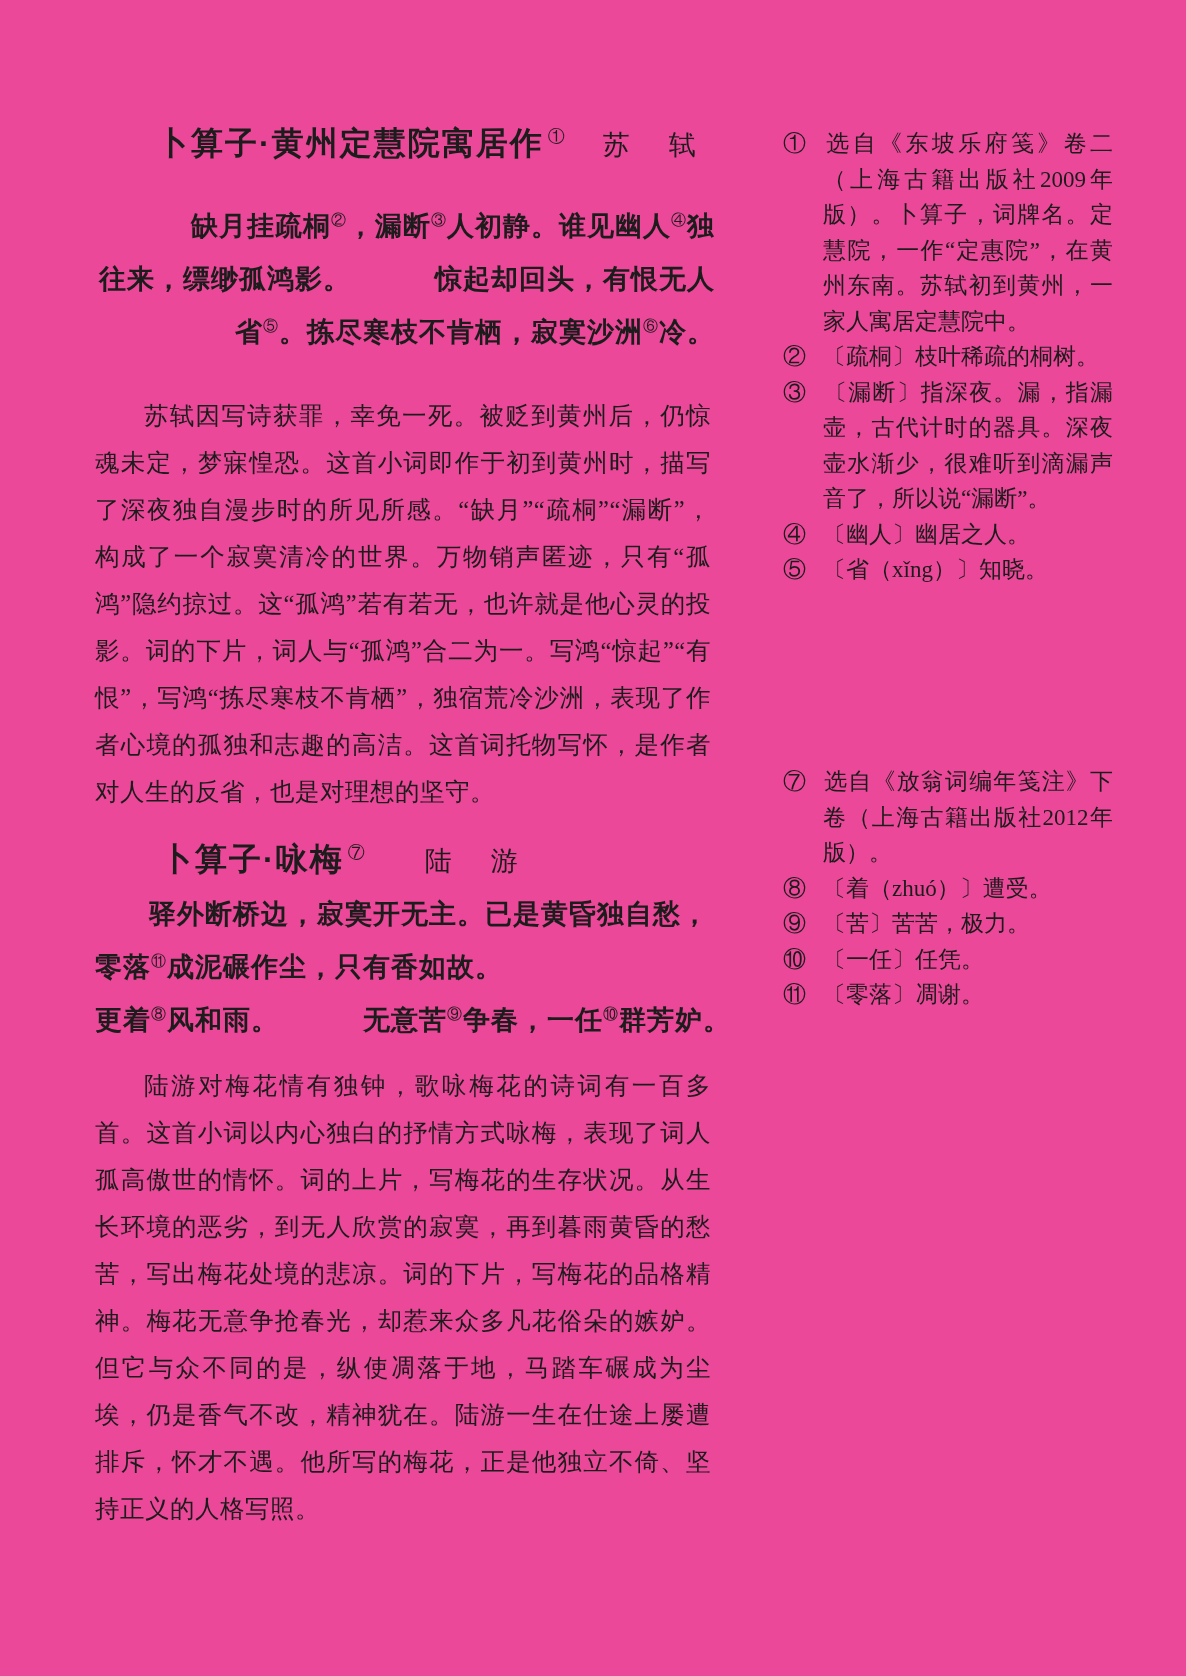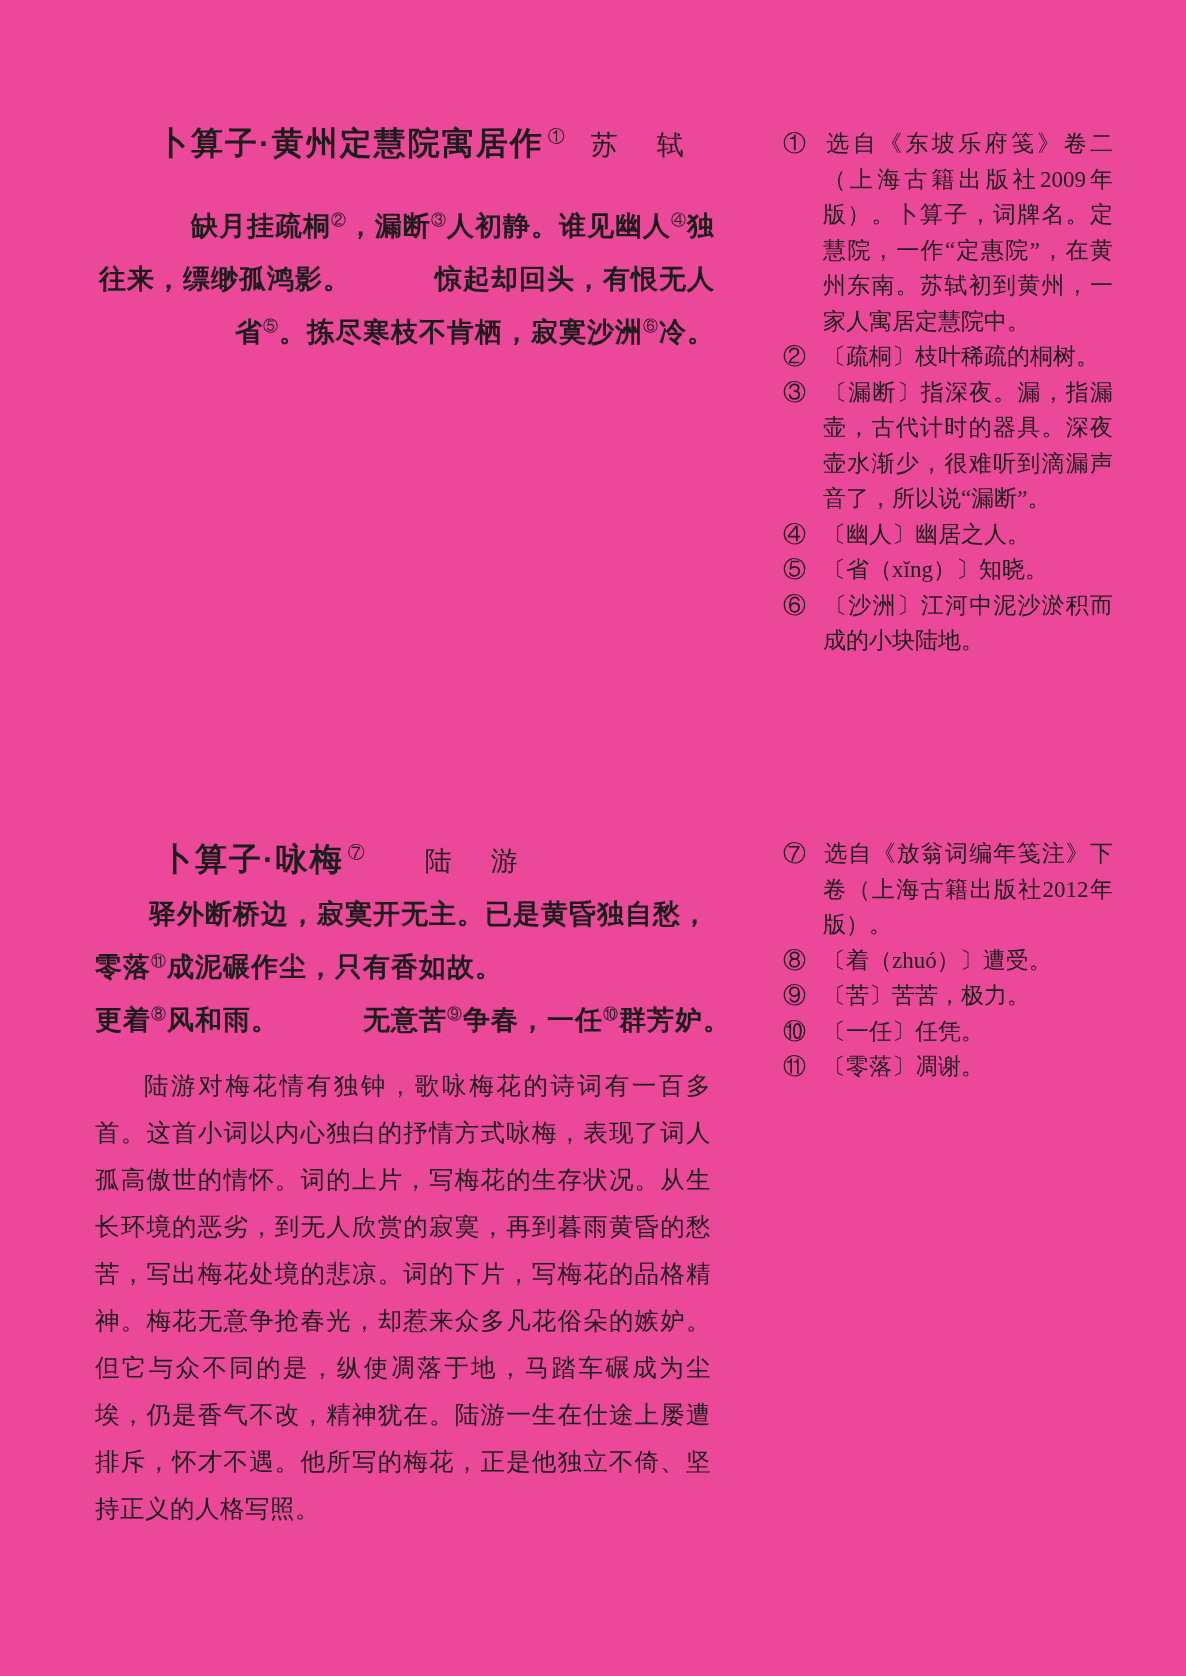--- a/index.html
+++ b/index.html
@@ -25,21 +25,21 @@
   }
   .title-ref {
     font-size:17px; font-weight:400;
     vertical-align:super; margin-left:4px;
   }
   .poem-author {
     font-size:27px; font-weight:400; letter-spacing:6px;
   }
   #poem1-header { top:122px; }
   #poem1-header .poem-title { padding-left:62px; }
-  #poem1-header .poem-author { margin-left:24px;text-align:right; }
+  #poem1-header .poem-author { margin-left:36px;text-align:right; }
   #poem2-header { top:838px; }
   #poem2-header .poem-title { padding-left:66px; }
   #poem2-header .poem-author { margin-left:58px; }
 
   
   .poem-body {
     position:absolute; left:95px; width:620px;
     font-family:"Liberation Sans", sans-serif;
     font-size:27px; font-weight:700;
     line-height:53px;
@@ -64,21 +64,21 @@
   #commentary1 { top:392px; }
   #commentary2 { top:1062px; }
 
   
   .notes {
     position:absolute; left:783px; width:330px;
     font-size:23px; line-height:35.5px;
     text-align:justify;
   }
   #notes1 { top:126px; }
-  #notes2 { top:836px; }
+  #notes2 { top:764px; }
   .note { padding-left:40px; text-indent:-40px; }
   .note-num { display:inline-block; width:40px; text-indent:0; }
 
   
   .footer {
     position:absolute; top:1670px; right:100px;
     display:flex; align-items:flex-end;gap:48px;
   }
   .footer-section {
     font-family:"Liberation Sans", sans-serif;
@@ -103,41 +103,41 @@
     <span class="poem-title"><span>卜算子·黄州定慧院寓居作</span><sup class="title-ref">①</sup></span>
     <span class="poem-author">苏　轼</span>
   </div>
 
   <div class="poem-body" id="poem1-body">
       <div class="poem-line">缺月挂疏桐<sup>②</sup>，漏断<sup>③</sup>人初静。谁见幽人<sup>④</sup>独</div>
       <div class="poem-line">往来，缥缈孤鸿影。　　　惊起却回头，有恨无人</div>
       <div class="poem-line">省<sup>⑤</sup>。拣尽寒枝不肯栖，寂寞沙洲<sup>⑥</sup>冷。</div>
     </div>
 
+  <div class="commentary" id="commentary1">苏轼因写诗获罪，幸免一死。被贬到黄州后，仍惊魂未定，梦寐惶恐。这首小词即作于初到黄州时，描写了深夜独自漫步时的所见所感。“缺月”“疏桐”“漏断”，构成了一个寂寞清冷的世界。万物销声匿迹，只有“孤鸿”隐约掠过。这“孤鸿”若有若无，也许就是他心灵的投影。词的下片，词人与“孤鸿”合二为一。写鸿“惊起”“有恨”，写鸿“拣尽寒枝不肯栖”，独宿荒冷沙洲，表现了作者心境的孤独和志趣的高洁。这首词托物写怀，是作者对人生的反省，也是对理想的坚守。</div>
 
   <div class="poem-header" id="poem2-header">
     <span class="poem-title"><span>卜算子·咏梅</span><sup class="title-ref">⑦</sup></span>
     <span class="poem-author">陆　游</span>
   </div>
 
   <div class="poem-body" id="poem2-body">
       <div class="poem-line">驿外断桥边，寂寞开无主。已是黄昏独自愁，</div>
       <div class="poem-line">零落<sup>⑪</sup>成泥碾作尘，只有香如故。</div>
       <div class="poem-line">更着<sup>⑧</sup>风和雨。　　　无意苦<sup>⑨</sup>争春，一任<sup>⑩</sup>群芳妒。</div>
     </div>
 
   <div class="commentary" id="commentary2">陆游对梅花情有独钟，歌咏梅花的诗词有一百多首。这首小词以内心独白的抒情方式咏梅，表现了词人孤高傲世的情怀。词的上片，写梅花的生存状况。从生长环境的恶劣，到无人欣赏的寂寞，再到暮雨黄昏的愁苦，写出梅花处境的悲凉。词的下片，写梅花的品格精神。梅花无意争抢春光，却惹来众多凡花俗朵的嫉妒。但它与众不同的是，纵使凋落于地，马踏车碾成为尘埃，仍是香气不改，精神犹在。陆游一生在仕途上屡遭排斥，怀才不遇。他所写的梅花，正是他独立不倚、坚持正义的人格写照。</div>
 
   <div class="notes" id="notes1">
       <div class="note"><span class="note-num">①</span><span>选自《东坡乐府笺》卷二（上海古籍出版社2009年版）。卜算子，词牌名。定慧院，一作“定惠院”，在黄州东南。苏轼初到黄州，一家人寓居定慧院中。</span></div>
       <div class="note"><span class="note-num">②</span><span>〔疏桐〕枝叶稀疏的桐树。</span></div>
       <div class="note"><span class="note-num">③</span><span>〔漏断〕指深夜。漏，指漏壶，古代计时的器具。深夜壶水渐少，很难听到滴漏声音了，所以说“漏断”。</span></div>
       <div class="note"><span class="note-num">④</span><span>〔幽人〕幽居之人。</span></div>
       <div class="note"><span class="note-num">⑤</span><span>〔省（xǐng）〕知晓。</span></div>
-      <div class="note"><span class="note-num">⑥</span><span>〔沙洲〕江河中泥沙淤积而成的小块陆地。</span></div>
     </div>
 
   <div class="notes" id="notes2">
       <div class="note"><span class="note-num">⑦</span><span>选自《放翁词编年笺注》下卷（上海古籍出版社2012年版）。</span></div>
       <div class="note"><span class="note-num">⑧</span><span>〔着（zhuó）〕遭受。</span></div>
       <div class="note"><span class="note-num">⑨</span><span>〔苦〕苦苦，极力。</span></div>
       <div class="note"><span class="note-num">⑩</span><span>〔一任〕任凭。</span></div>
       <div class="note"><span class="note-num">⑪</span><span>〔零落〕凋谢。</span></div>
     </div>
 

